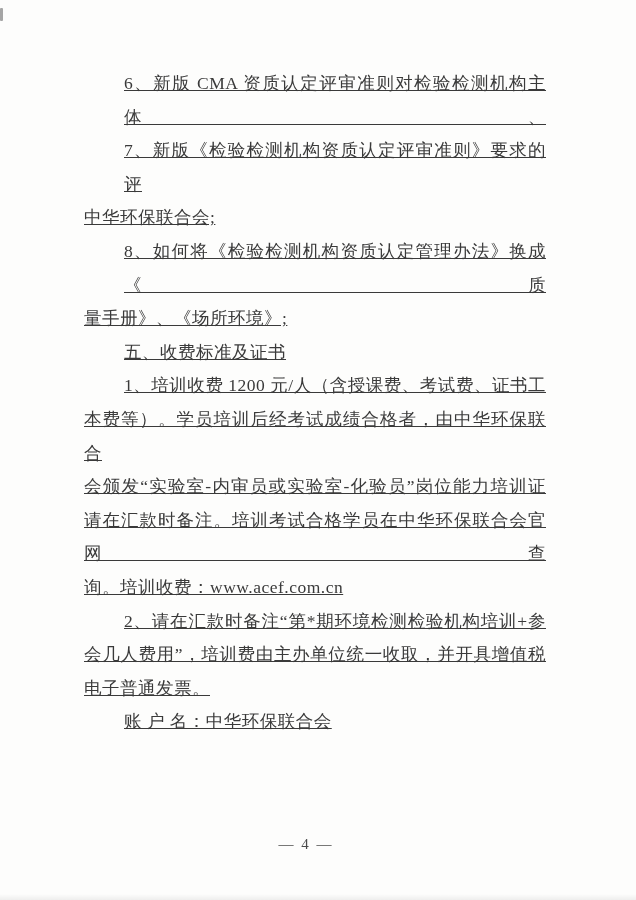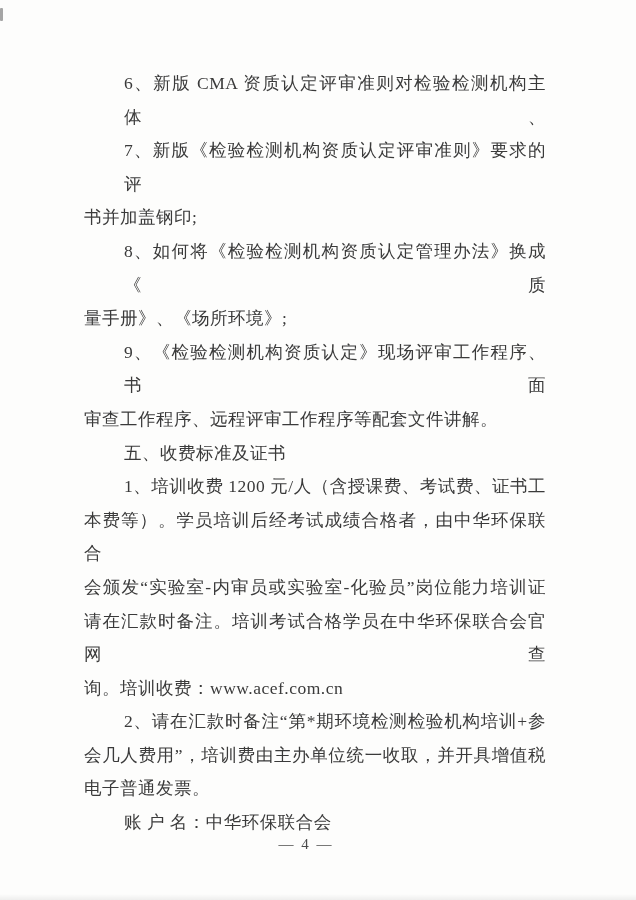--- a/index.html
+++ b/index.html
@@ -20,20 +20,21 @@
     top: 67px;
     width: 462px;
     color: #3a3a3a;
     font-size: 17.5px;
     line-height: 33.6px;
     letter-spacing: 0.5px;
   }
   p.para {
     margin: 0;
     padding: 0;
+    text-decoration: underline;
   }
   .ln {
     display: block;
   }
   
   .jf {
     text-align: justify;
     text-align-last: justify;
   }
   
@@ -75,32 +76,28 @@
 <div class="scan-mark"></div>
 
 <main class="content">
 
   <p class="para">
     <span class="ln fi jf">6、新版 CMA 资质认定评审准则对检验检测机构主体、</span>
   </p>
 
   <p class="para">
     <span class="ln fi jf">7、新版《检验检测机构资质认定评审准则》要求的评</span>
-    <span class="ln">书并加盖钢印;</span>
+    <span class="ln">中华环保联合会;</span>
   </p>
 
   <p class="para">
     <span class="ln fi jf">8、如何将《检验检测机构资质认定管理办法》换成《质</span>
     <span class="ln">量手册》、《场所环境》;</span>
   </p>
 
-  <p class="para">
-    <span class="ln fi jf">9、《检验检测机构资质认定》现场评审工作程序、书面</span>
-    <span class="ln">审查工作程序、远程评审工作程序等配套文件讲解。</span>
-  </p>
 
   <p class="para">
     <span class="ln fi">五、收费标准及证书</span>
   </p>
 
   <p class="para">
     <span class="ln fi jf">1、培训收费 1200 元/人（含授课费、考试费、证书工</span>
     <span class="ln jf">本费等）。学员培训后经考试成绩合格者，由中华环保联合</span>
     <span class="ln jf">会颁发“实验室-内审员或实验室-化验员”岗位能力培训证</span>
     <span class="ln jf">请在汇款时备注。培训考试合格学员在中华环保联合会官网查</span>

